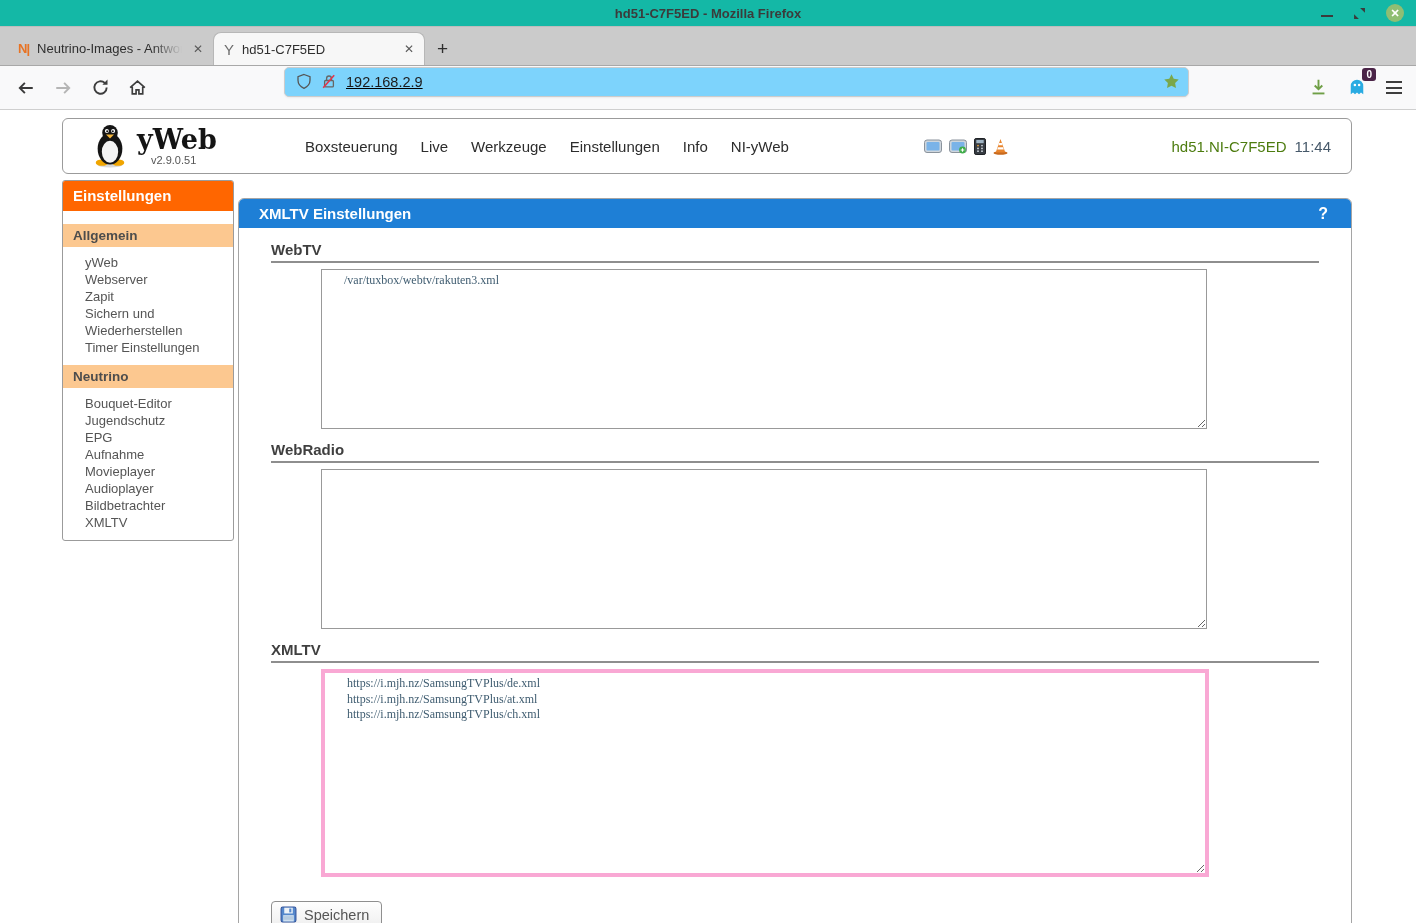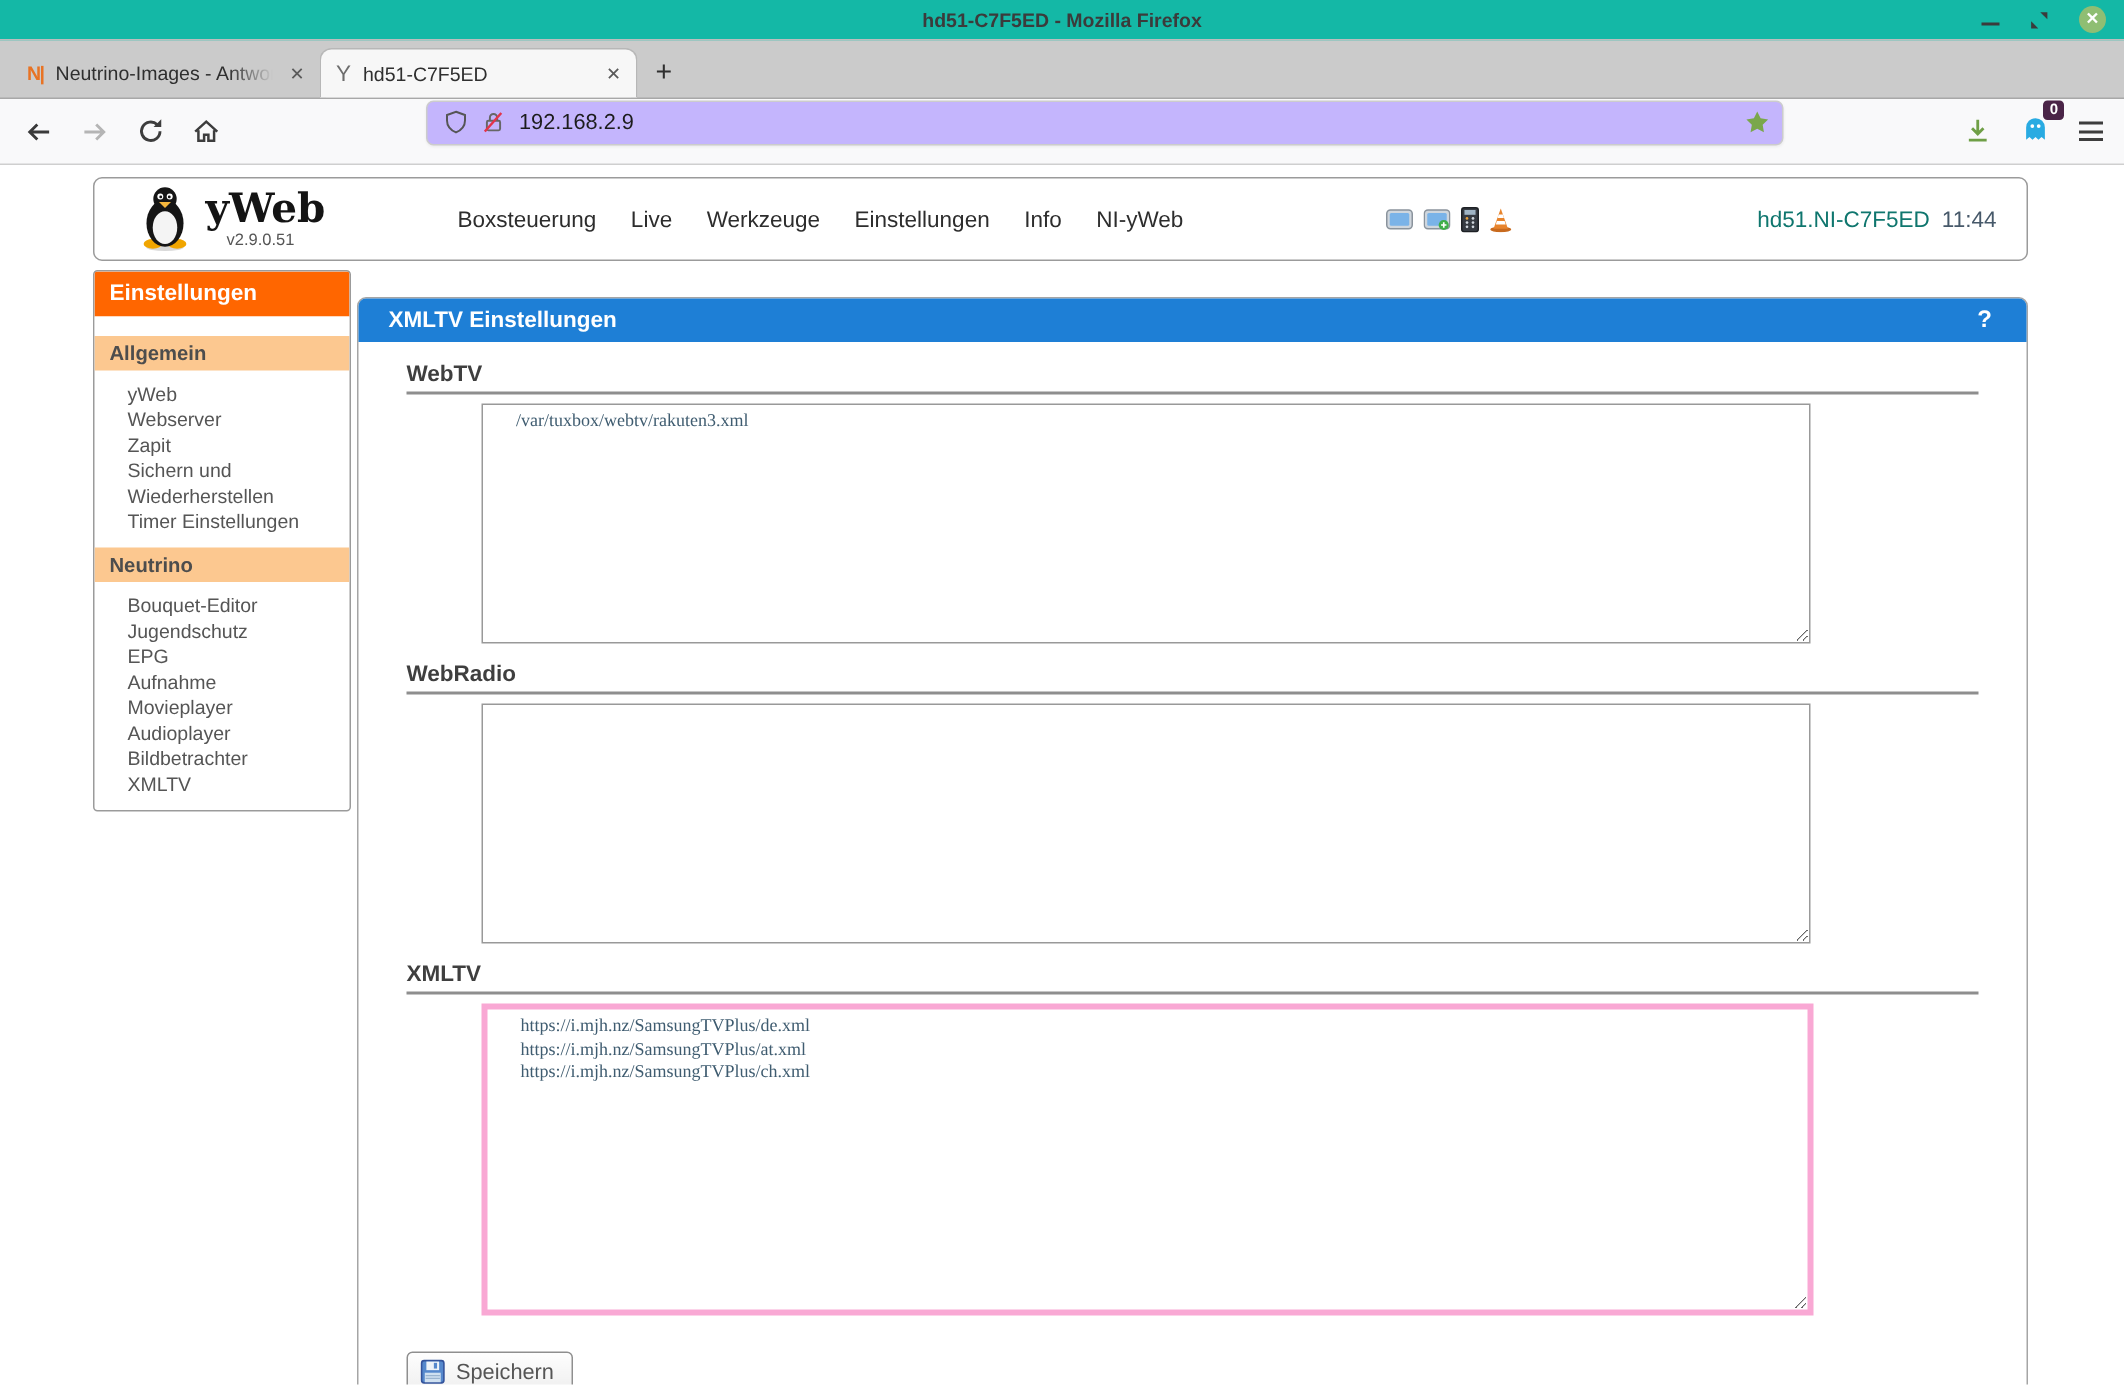--- a/index.html
+++ b/index.html
@@ -33,24 +33,24 @@
   .tab-close { color:#5a5a5a; font-size:12px; flex:none; }
   .favicon-ni { color:#e87324; font-weight:bold; font-size:13px; flex:none; letter-spacing:-1px; }
   .favicon-y  { color:#6d6d6d; font-size:15px; flex:none; font-weight:300; }
   .newtab { font-size:19px; color:#2f2f2f; padding:0 12px; align-self:center; margin-top:6px; }
 
   
   .toolbar { height:44px; background:#f9f9fa; border-bottom:1px solid #cfcfcf;
              display:flex; align-items:center; padding:0 14px; }
   .nav-ico { width:24px; height:24px; display:flex; align-items:center;
              justify-content:center; margin-right:13px; }
-  .urlbar { flex:1; height:30px; margin:0 120px 12px 122px; background:#c4b5fd;
+  .urlbar { flex:1; height:30px; margin:0 120px 12px 122px; background:#7dd3fc;
             border:1px solid #ccc; border-radius:5px; display:flex;
             align-items:center; padding:0 8px 0 11px; gap:9px;
-            box-shadow:0 1px 2px rgba(0,0,0,.06); }
+            box-shadow:0 1px 2px rgba(0,0,0,.06);text-decoration:underline; }
   .url-text { font-size:14.5px; color:#1c1c1c; flex:1; }
   .tb-right { display:flex; align-items:center; gap:19px; }
   .ghost-wrap { position:relative; }
   .ext-badge { position:absolute; top:-8px; right:-9px; background:#4a2447;
                color:#fff; font-size:10px; font-weight:bold; padding:1px 4px;
                border-radius:3px; }
   .menu-ico { display:flex; flex-direction:column; gap:3.5px; }
   .menu-ico span { width:16px; height:2px; background:#3d3d3d; display:block; }
 
   
@@ -59,21 +59,21 @@
                  border-radius:6px; display:flex; align-items:center;
                  padding:0 20px 0 28px; }
   .logo { display:flex; align-items:center; gap:8px; width:158px; }
   .logo-title { font-family:"DejaVu Serif", serif; font-size:27px; font-weight:bold;
                 color:#141414; line-height:1; }
   .logo-ver { font-size:11px; color:#555; padding-left:14px; margin-top:1px; }
   .yweb-nav { display:flex; gap:23px; margin-left:56px; font-size:15px; color:#2d2d2d;align-items:flex-end; }
   .yweb-nav span { cursor:pointer; }
   .header-right { margin-left:auto; display:flex; align-items:center; gap:8px; }
   .hdr-icons { display:flex; align-items:center; gap:7px; margin-right:156px; }
-  .hostname { color:#0f766e; font-size:15px; }
+  .hostname { color:#4d7c0f; font-size:15px; }
   .clock { color:#47596a; font-size:15px; }
 
   .content-row { display:flex; align-items:flex-start; margin:0 64px 0 62px; }
 
   
   .sidebar { width:172px; flex:none; border:1px solid #9b9b9b; border-radius:3px;
              background:#fff; overflow:hidden; }
   .sidebar-title { background:#ff6600; color:#fff; font-weight:bold; font-size:15px;
                    padding:6px 10px 7px; }
   .sidebar-gap { height:13px; background:#fff; }

